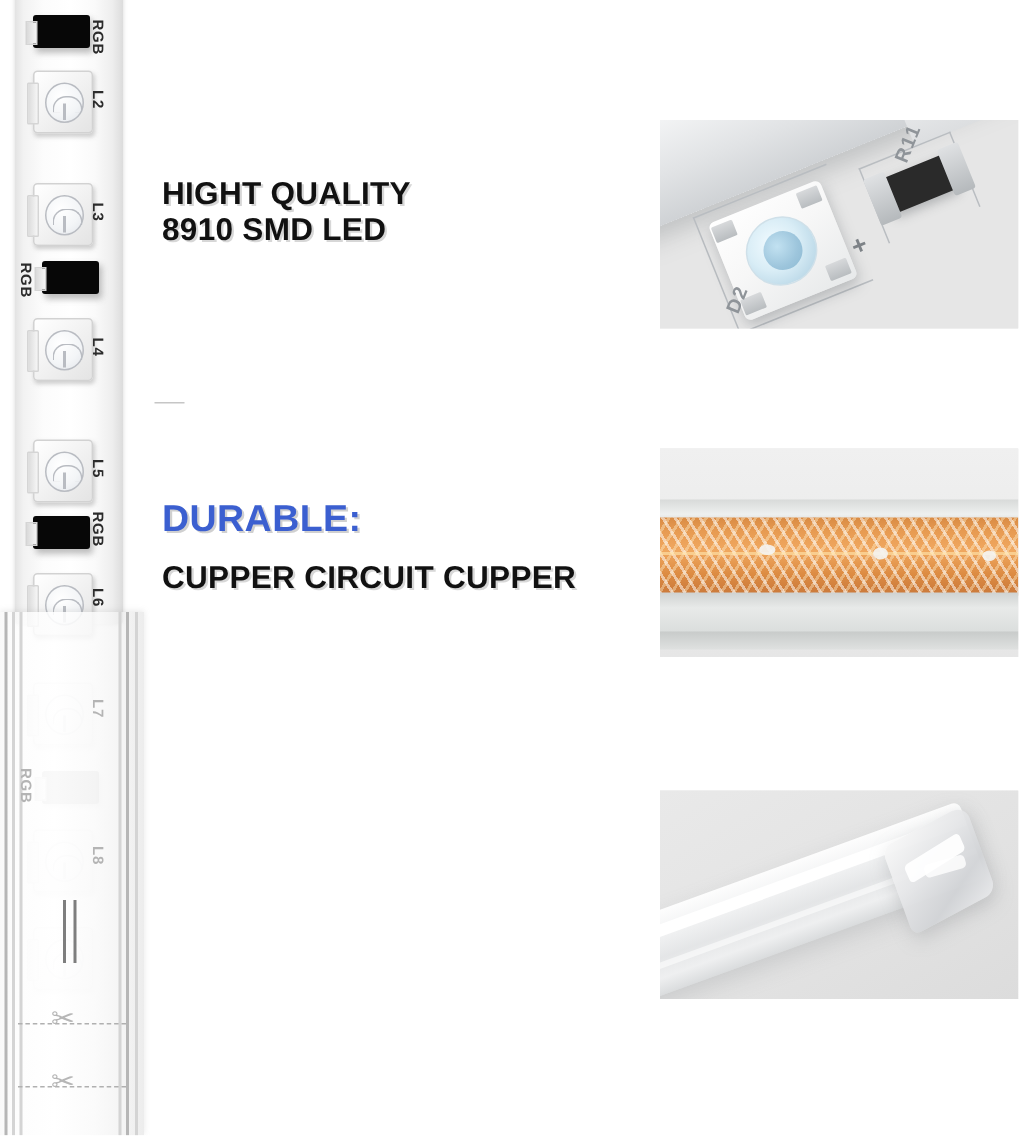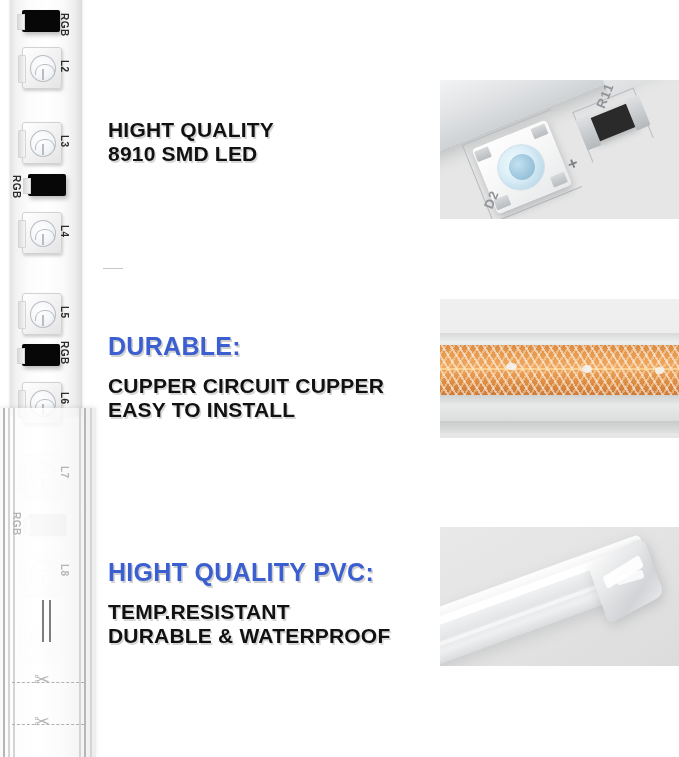--- a/index.html
+++ b/index.html
@@ -520,31 +520,23 @@
       <div>8910 SMD LED</div>
     </div>
   </div>
 
   <div class="divider-dash"></div>
 
   <div class="feature" style="top:332px;">
     <div class="feature-heading" style="color:#3b5fd0;">DURABLE:</div>
     <div class="feature-body">
       <div>CUPPER CIRCUIT CUPPER</div>
-      <div>EASY TO INSTALL</div>
     </div>
   </div>
 
-  <div class="feature" style="top:558px;">
-    <div class="feature-heading" style="color:#3b5fd0;">HIGHT QUALITY PVC:</div>
-    <div class="feature-body">
-      <div>TEMP.RESISTANT</div>
-      <div>DURABLE &amp; WATERPROOF</div>
-    </div>
-  </div>
 
   <div class="photo" style="top:80px;">
     <div class="pcb-macro">
       <div class="board"></div>
       <div class="board2"></div>
       <div class="silk-box b1"></div>
       <div class="silk-box b2"></div>
       <div class="macro-led">
         <span class="tab t1"></span>
         <span class="tab t2"></span>

